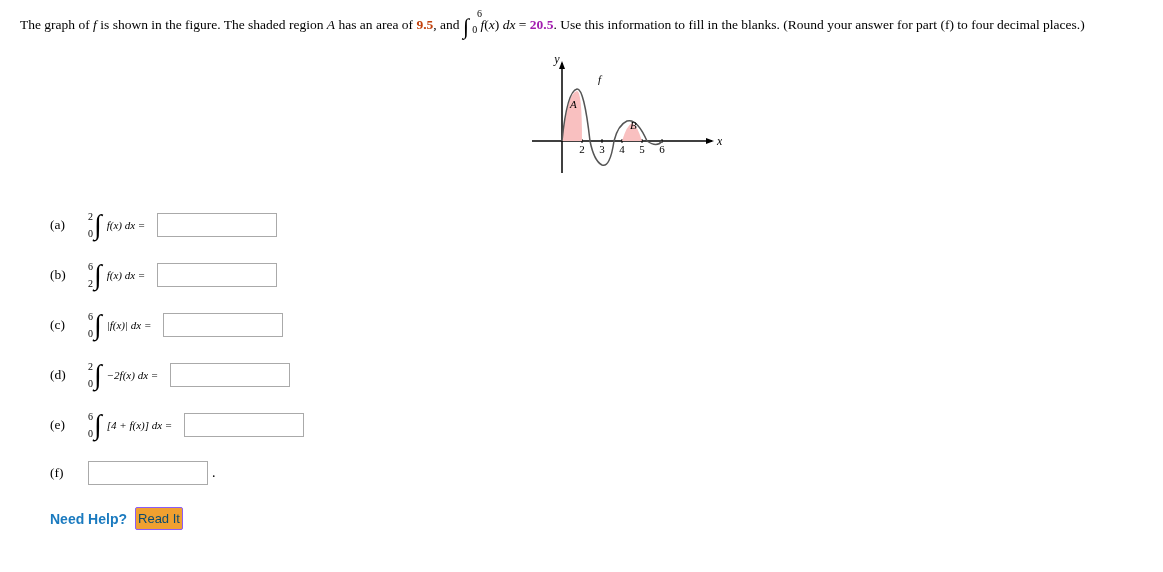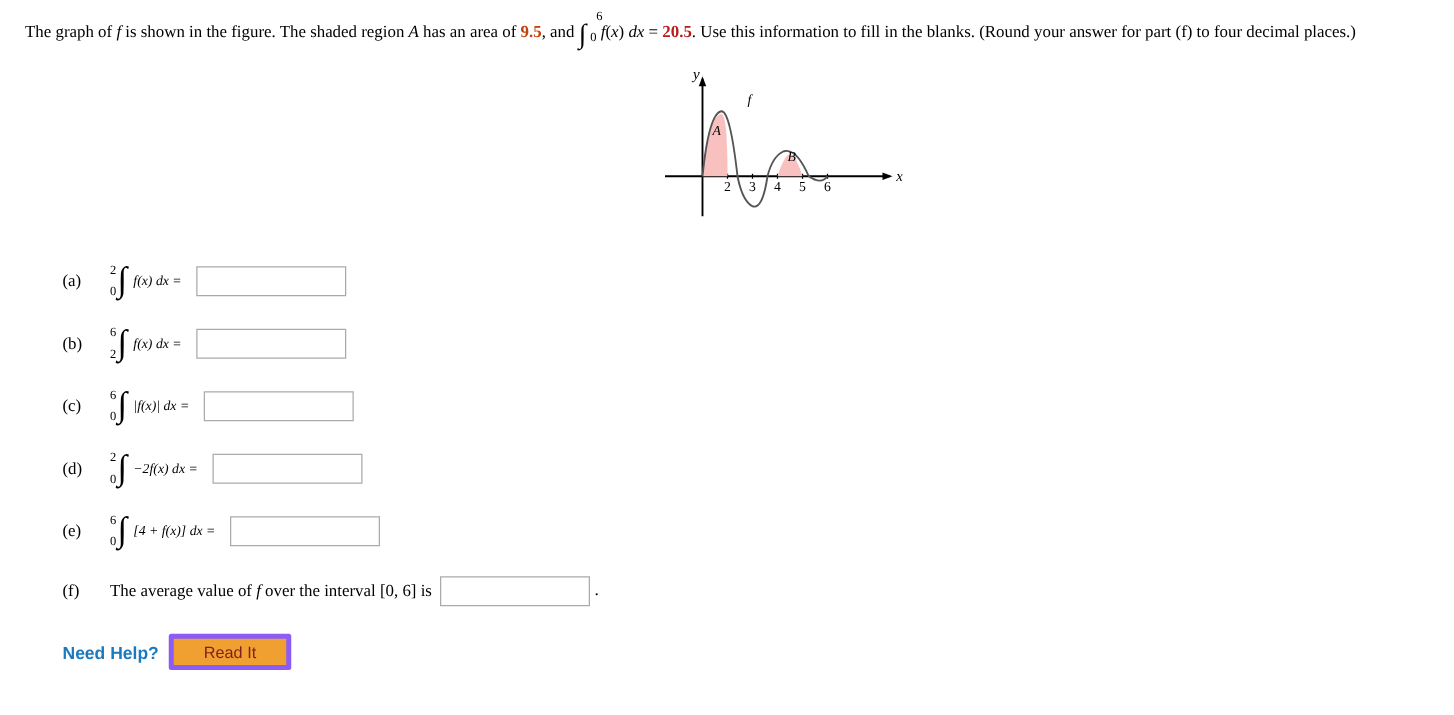--- a/index.html
+++ b/index.html
@@ -11,21 +11,21 @@
       width: 1163px;
       min-height: 572px;
       padding: 10px 20px;
     }
     .header-text {
       font-size: 13.5px;
       line-height: 1.5;
       margin-bottom: 10px;
     }
     .highlight-red { color: #c2410c; font-weight: bold; }
-    .highlight-teal { color: #b91c1c; font-weight: bold; }
+    .highlight-teal { color: #a21caf; font-weight: bold; }
     .graph-area {
       display: flex;
       justify-content: center;
       margin: 0 0 18px 60px;
     }
     .graph-container {
       position: relative;
       width: 220px;
       height: 140px;
     }
@@ -87,23 +87,23 @@
     }
     .need-help-label {
       color: #1a7abf;
       font-weight: bold;
       font-size: 14px;
       margin-right: 8px;
       font-family: Arial, sans-serif;
     }
     .read-it-btn {
       background: #f0a030;
-      color: #7f1d1d;
-      border: 4px solid #8b5cf6;
-      padding: 3px 24px;
+      color: #0c4a6e;
+      border: 1px solid #8b5cf6;
+      padding: 3px 2px;
       font-size: 13px;
       font-family: Arial, sans-serif;
       cursor: pointer;
       border-radius: 2px;
     }
 
     
     sup { font-size: 10px; vertical-align: super; }
     sub { font-size: 10px; vertical-align: sub; }
 
@@ -247,23 +247,20 @@
         </span>
         <span class="int-symbol">∫</span>
       </span>
       <span class="integrand">[4 + <em>f</em>(<em>x</em>)] <em>dx</em> =</span>
     </span>
     <input type="text" class="answer-box" style="">
   </div>
 
   <div class="avg-row">
     <span class="problem-label">(f)</span>
-    <span class="avg-text">
-      The average value of <em>f</em> over the interval [0, 6] is
-    </span>
     <input type="text" class="answer-box" style="">
     <span class="period">.</span>
   </div>
 
 </div>
 
 <div class="need-help-row">
   <span class="need-help-label">Need Help?</span>
   <button class="read-it-btn">Read It</button>
 </div>

